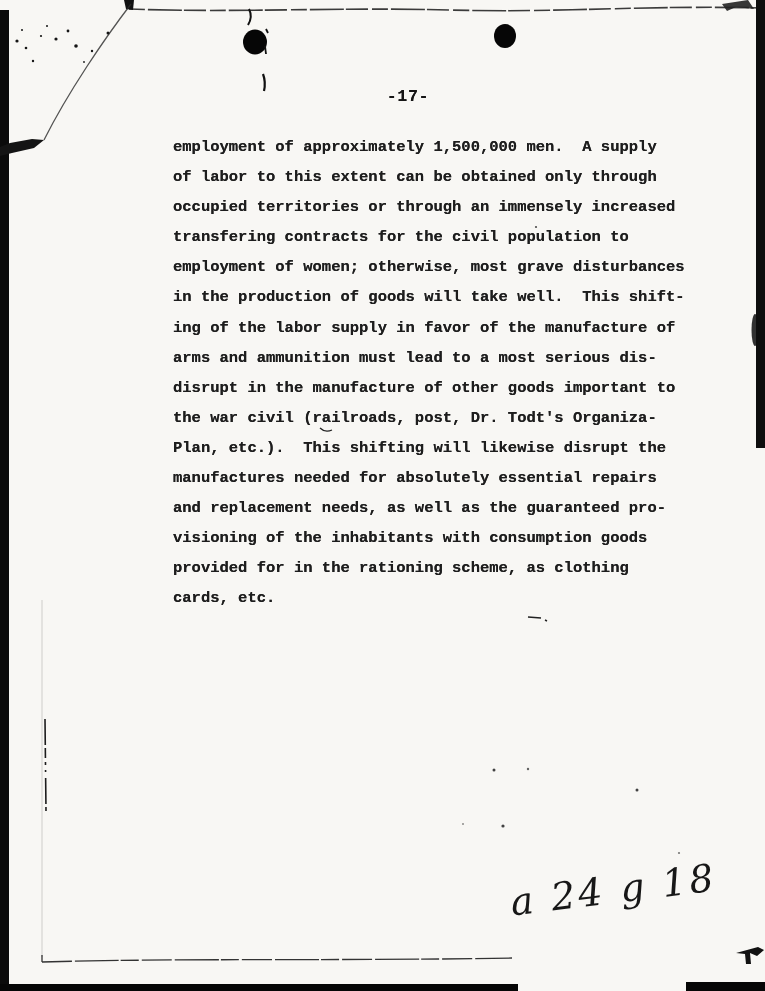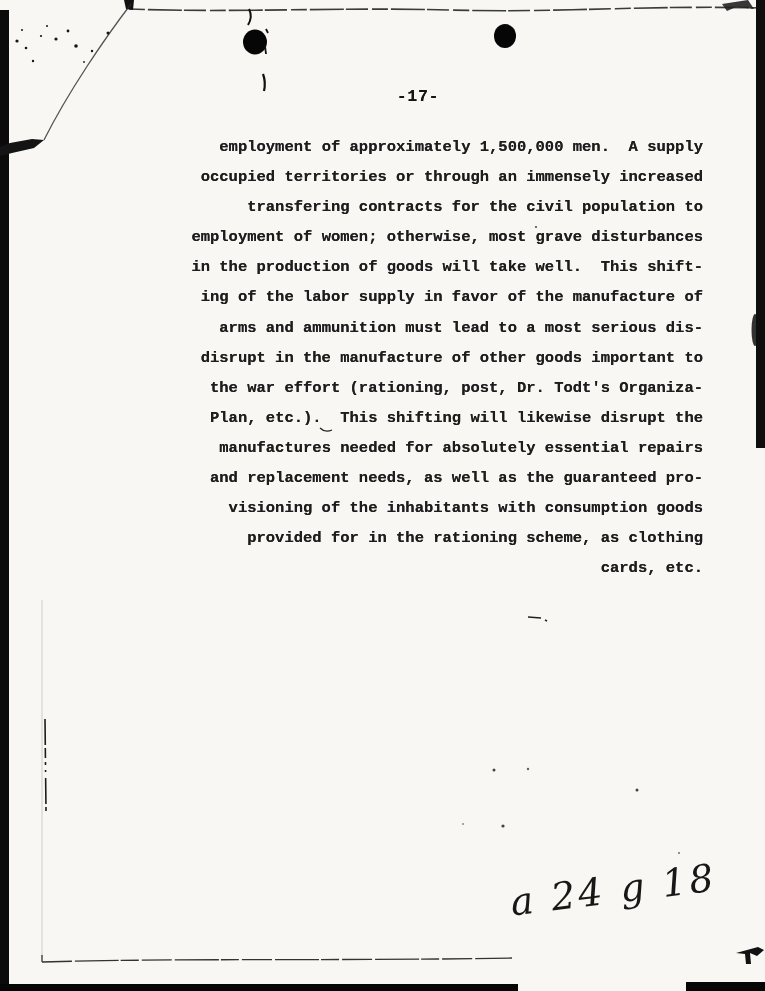--- a/index.html
+++ b/index.html
@@ -6,32 +6,32 @@
   .page{
     position:relative;
     width:765px;height:991px;
     background:#f8f7f4;
     overflow:hidden;
     font-family:"Liberation Mono", monospace;
     color:#1d1d1d;
   }
   .marks{position:absolute;left:0;top:0;width:765px;height:991px;pointer-events:none;}
   .page-number{
-    position:absolute;left:397px;top:88px;
+    position:absolute;left:387px;top:88px;
     font-size:16px;font-weight:700;letter-spacing:1px;
     white-space:pre;color:#151515;
     text-shadow:0 0 .4px #151515;
   }
   .text-block{
     position:absolute;left:173px;top:132px;width:530px;
     font-size:15.5px;line-height:30.1px;font-weight:700;
     color:#1d1d1d;
     text-shadow:0 0 .4px rgba(20,20,20,.8);
   }
-  .line{white-space:pre;height:30.1px;text-align:right;}
+  .line{white-space:pre;height:30.1px;}
   .handwriting{
     position:absolute;left:510px;top:868px;
     font-family:"DejaVu Serif", serif;
     font-style:italic;
     font-size:38px;letter-spacing:3px;
     color:#171717;
     transform:rotate(-7deg);
     white-space:pre;
   }
 </style>
@@ -99,28 +99,29 @@
     <rect x="0" y="984" width="518" height="7" fill="#060606"></rect>
     <rect x="686" y="982" width="79" height="9" fill="#060606"></rect>
 
     <path d="M736,953 L758,947 L764,950 L757,956 L750,953 L751,964 L746,964 L745,954 Z" fill="#111"></path>
   </svg>
 
   <div class="page-number">-17-</div>
 
   <div class="text-block">
     <div class="line">employment of approximately 1,500,000 men.  A supply</div>
+    <div class="line">of labor to this extent can be obtained only through</div>
     <div class="line">occupied territories or through an immensely increased</div>
     <div class="line">transfering contracts for the civil population to</div>
     <div class="line">employment of women; otherwise, most grave disturbances</div>
     <div class="line">in the production of goods will take well.  This shift-</div>
     <div class="line">ing of the labor supply in favor of the manufacture of</div>
     <div class="line">arms and ammunition must lead to a most serious dis-</div>
     <div class="line">disrupt in the manufacture of other goods important to</div>
-    <div class="line">the war effort (rationing, post, Dr. Todt's Organiza-</div>
+    <div class="line">the war civil (railroads, post, Dr. Todt's Organiza-</div>
     <div class="line">Plan, etc.).  This shifting will likewise disrupt the</div>
     <div class="line">manufactures needed for absolutely essential repairs</div>
     <div class="line">and replacement needs, as well as the guaranteed pro-</div>
     <div class="line">visioning of the inhabitants with consumption goods</div>
     <div class="line">provided for in the rationing scheme, as clothing</div>
     <div class="line">cards, etc.</div>
   </div>
 
   <div class="handwriting">a 24 g 18</div>
 

